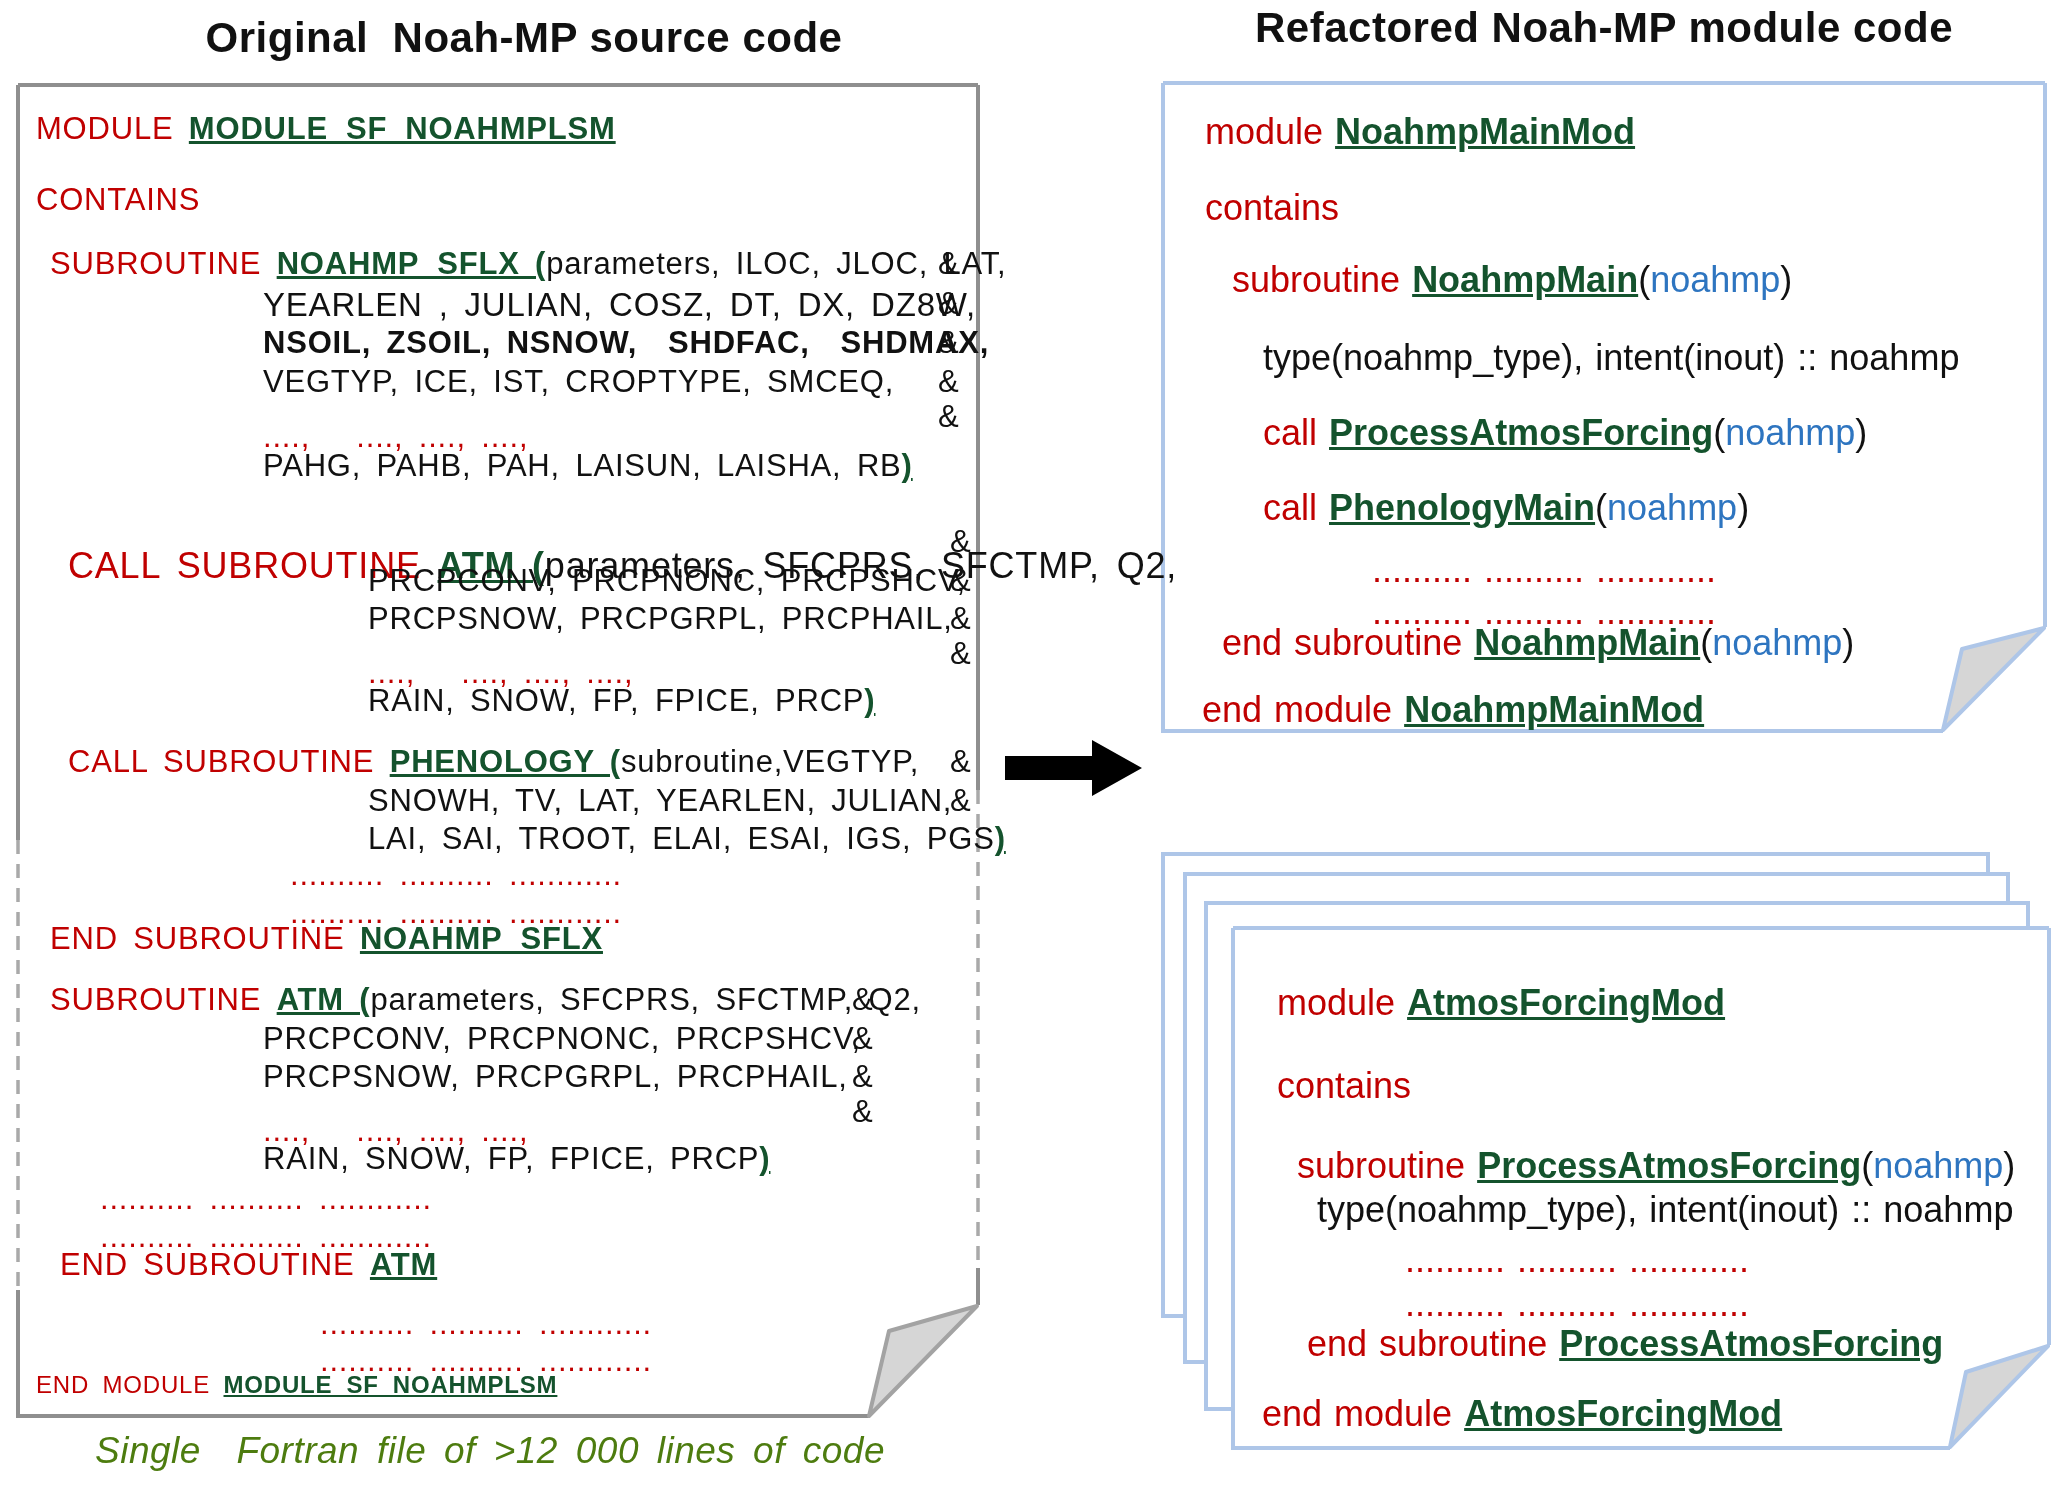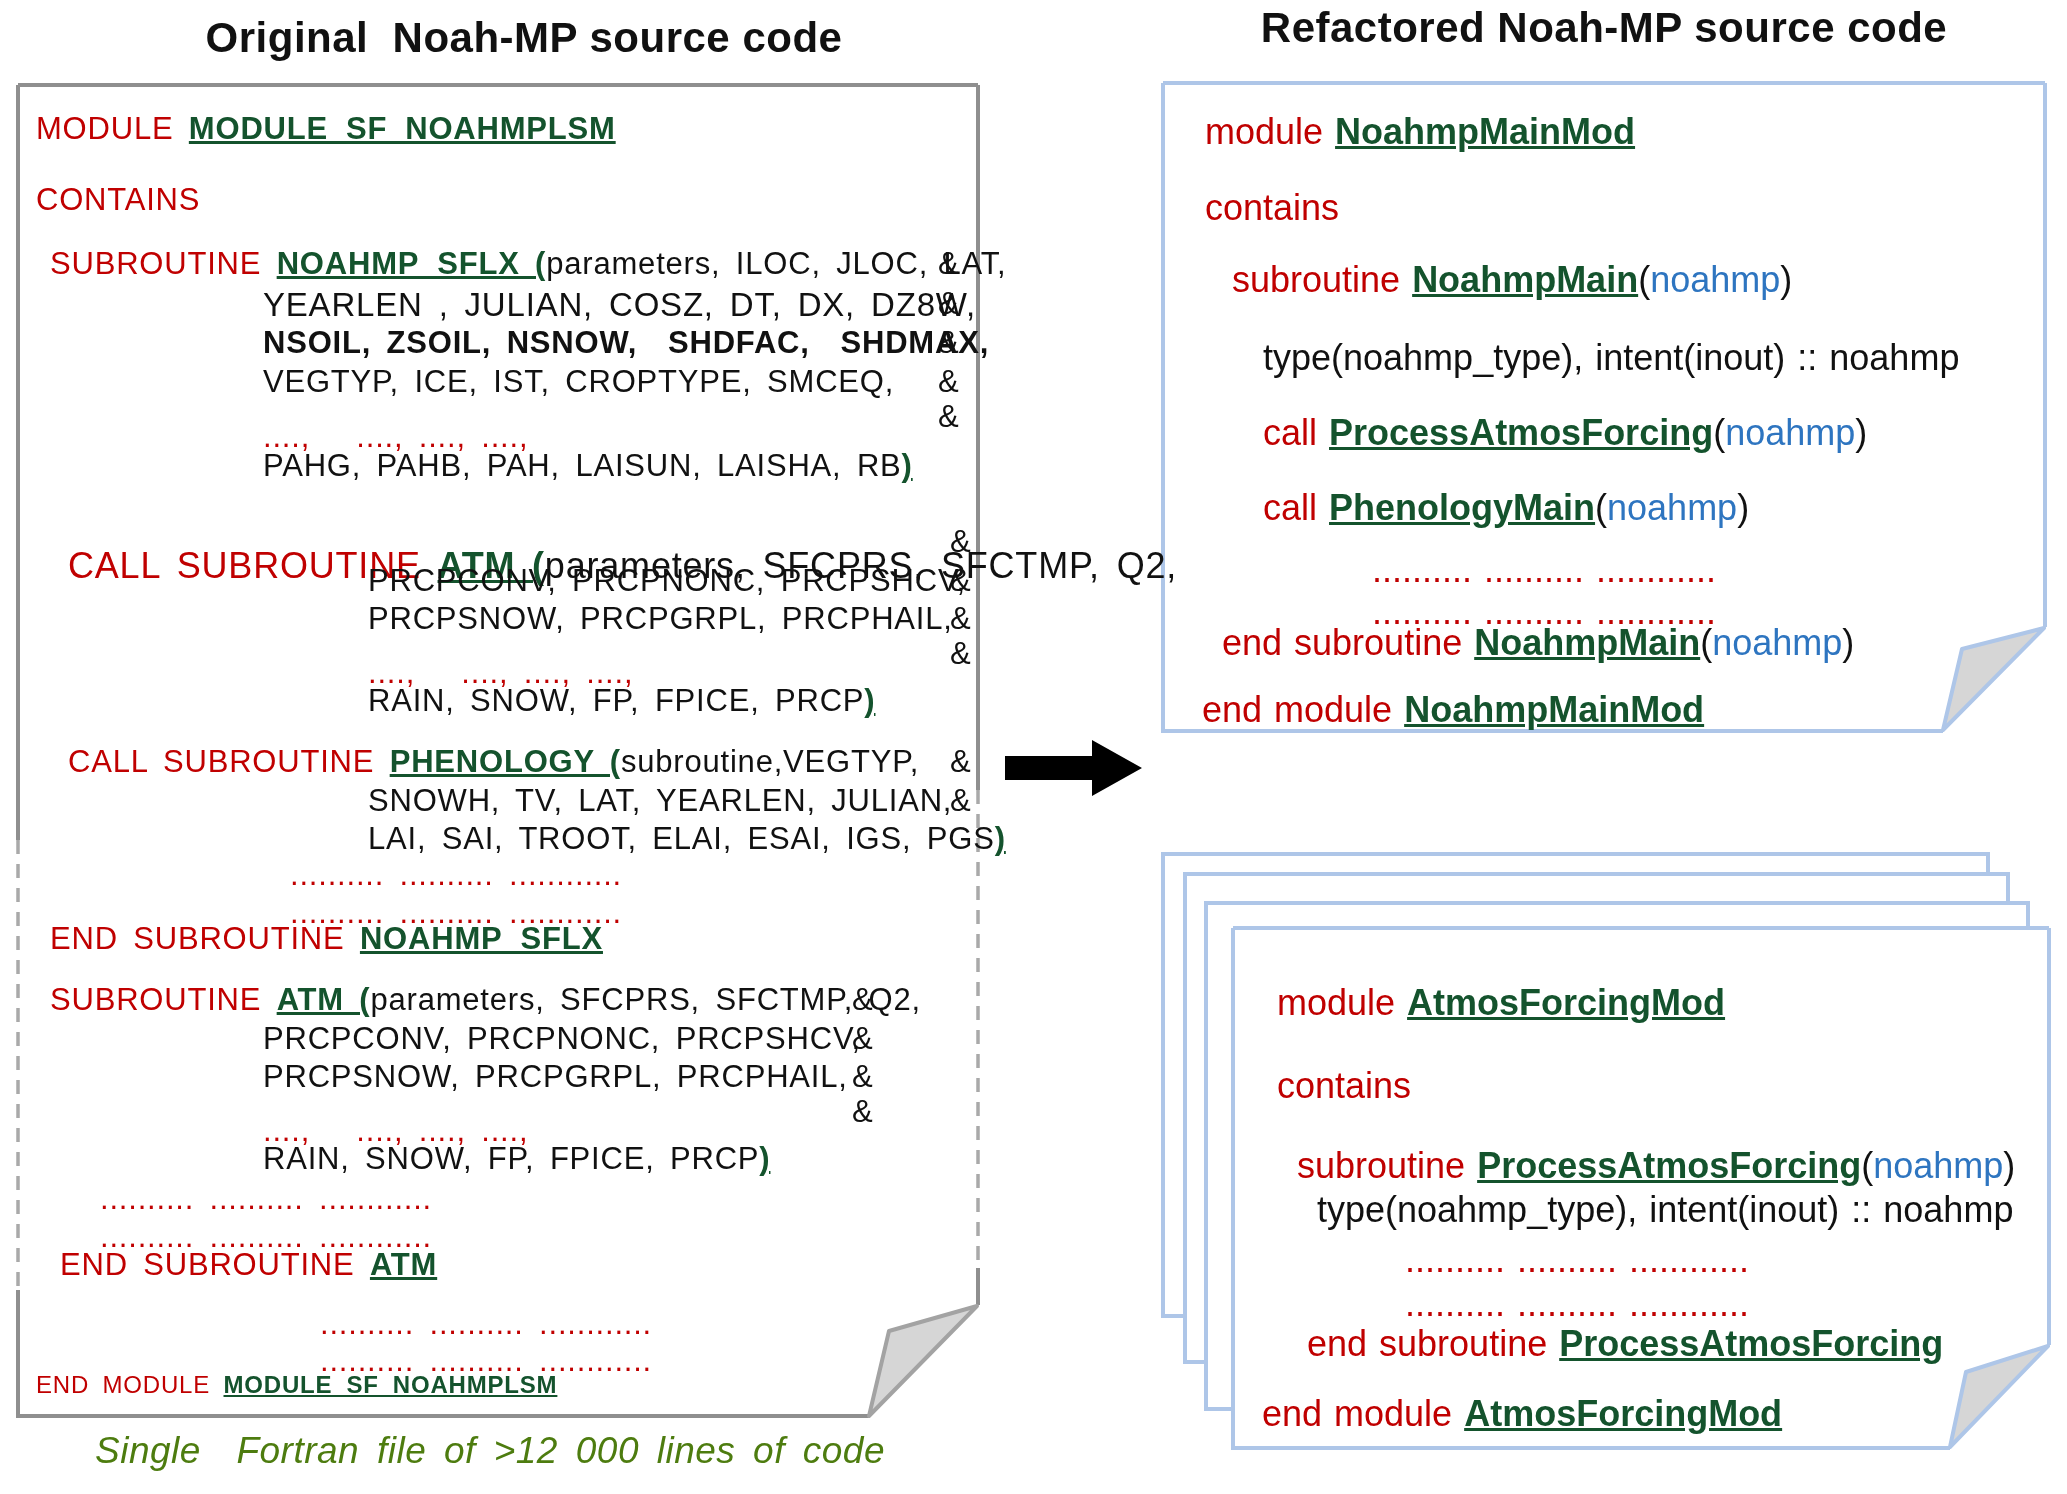--- a/index.html
+++ b/index.html
@@ -69,21 +69,21 @@
         <path d="M1231 1448 H1950" stroke="#aec6e8" stroke-width="4" fill="none"></path>
         <path d="M2049 928 V1345" stroke="#aec6e8" stroke-width="4" fill="none"></path>
         <polygon points="2048,1346 1966,1372 1950,1447" fill="#d6d6d6" stroke="#aec6e8" stroke-width="4" stroke-linejoin="round"></polygon>
       </g>
     </g>
   </svg>
 
   <div class="layer">
     <div class="fig-title" style="left:0px;top:14px;width:1048px;">Original  Noah-MP source code</div>
 
-    <div class="fig-title" style="left:1163px;top:4px;width:882px;">Refactored Noah-MP source code</div>
+    <div class="fig-title" style="left:1163px;top:4px;width:882px;">Refactored Noah-MP module code</div>
 
 
     <div class="left-code">
         <div class="code-line" style="left: 36px; top: 112px; font-size: 31px;"><span class="c-kw">MODULE </span><span class="c-nm">MODULE_SF_NOAHMPLSM</span></div>
         <div class="code-line" style="left: 36px; top: 183px; font-size: 31px;"><span class="c-kw">CONTAINS</span></div>
         <div class="code-line" style="left: 50px; top: 247px; font-size: 31px;"><span class="c-kw">SUBROUTINE </span><span class="c-nm">NOAHMP_SFLX (</span><span class="c-pl">parameters, ILOC, JLOC, LAT,</span></div>
         <div class="code-line c-pl" style="left: 938px; top: 247px; font-size: 31px;">&amp;</div>
         <div class="code-line" style="left: 263px; top: 287px; font-size: 33px;"><span class="c-pl">YEARLEN , JULIAN, COSZ, DT, DX, DZ8W,</span></div>
         <div class="code-line c-pl" style="left: 938px; top: 287px; font-size: 31px;">&amp;</div>
         <div class="code-line" style="left: 263px; top: 326px; font-size: 31px; font-weight: bold;"><span class="c-pl">NSOIL, ZSOIL, NSNOW,  SHDFAC,  SHDMAX,</span></div>

